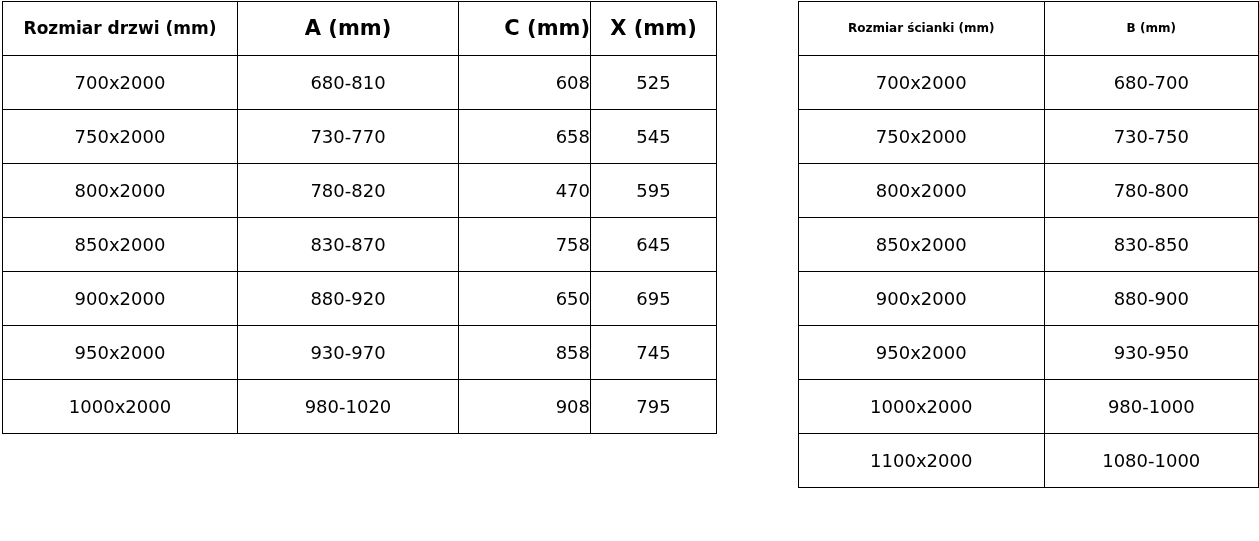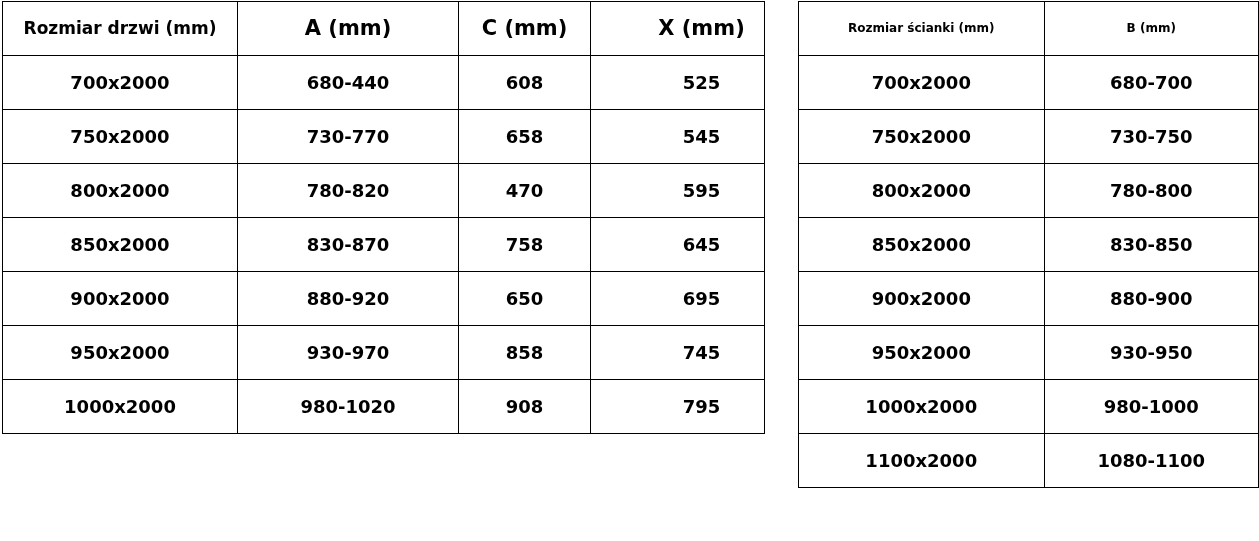--- a/index.html
+++ b/index.html
@@ -29,33 +29,33 @@
     vertical-align: middle;
     font-size: 18px;
     line-height: 1.2;
     padding: 0;
   }
   th {
     font-weight: bold;
     height: 53px;
   }
   td {
-    font-weight: bold;
+    font-weight: normal;
     height: 53px;
   }
   
   #doors-table {
     position: absolute;
     left: 2px;
     top: 1px;
   }
   #doors-table th.c0, #doors-table td.c0 { width: 234px; }
   #doors-table th.c1, #doors-table td.c1 { width: 220px; }
-  #doors-table th.c2, #doors-table td.c2 { width: 131px; }
-  #doors-table th.c3, #doors-table td.c3 { width: 125px; padding-left: 48px; }
+  #doors-table th.c2, #doors-table td.c2 { width: 131px; text-align: right; }
+  #doors-table th.c3, #doors-table td.c3 { width: 125px; }
   #doors-table th.c0 { font-size: 17px; }
   #doors-table th.c1, #doors-table th.c2, #doors-table th.c3 { font-size: 21px; }
   
   #wall-table {
     position: absolute;
     left: 798px;
     top: 1px;
   }
   #wall-table th.c0, #wall-table td.c0 { width: 245px; }
   #wall-table th.c1, #wall-table td.c1 { width: 214px; }
@@ -71,21 +71,21 @@
       <tr>
         <th class="c0">Rozmiar drzwi (mm)</th>
         <th class="c1">A (mm)</th>
         <th class="c2">C (mm)</th>
         <th class="c3">X (mm)</th>
       </tr>
     </thead>
     <tbody>
       <tr>
         <td class="c0">700x2000</td>
-        <td class="c1">680-440</td>
+        <td class="c1">680-810</td>
         <td class="c2">608</td>
         <td class="c3">525</td>
       </tr>
       <tr>
         <td class="c0">750x2000</td>
         <td class="c1">730-770</td>
         <td class="c2">658</td>
         <td class="c3">545</td>
       </tr>
       <tr>
@@ -152,18 +152,18 @@
       <tr>
         <td class="c0">950x2000</td>
         <td class="c1">930-950</td>
       </tr>
       <tr>
         <td class="c0">1000x2000</td>
         <td class="c1">980-1000</td>
       </tr>
       <tr>
         <td class="c0">1100x2000</td>
-        <td class="c1">1080-1100</td>
+        <td class="c1">1080-1000</td>
       </tr>
     </tbody>
   </table>
 
 </div>
 
 </body></html>

